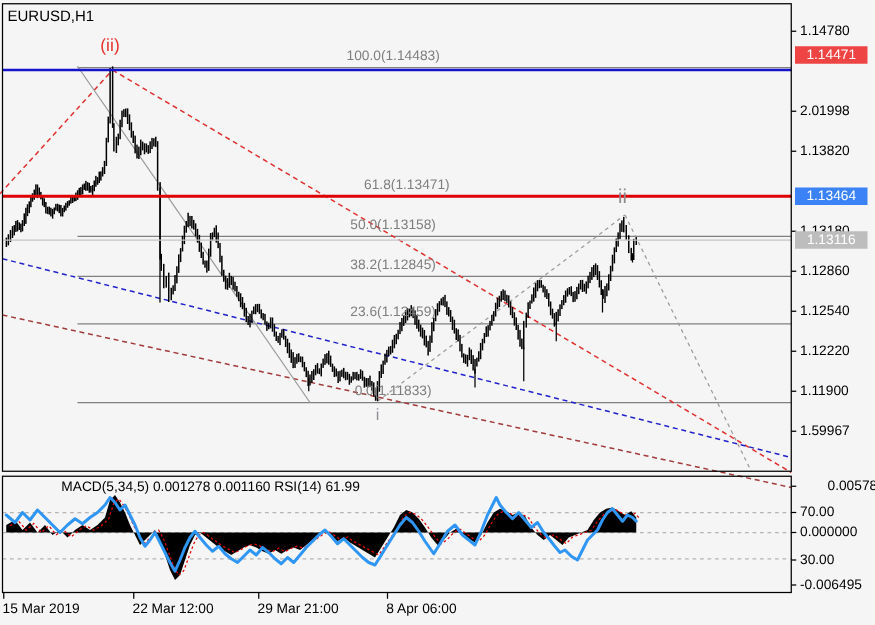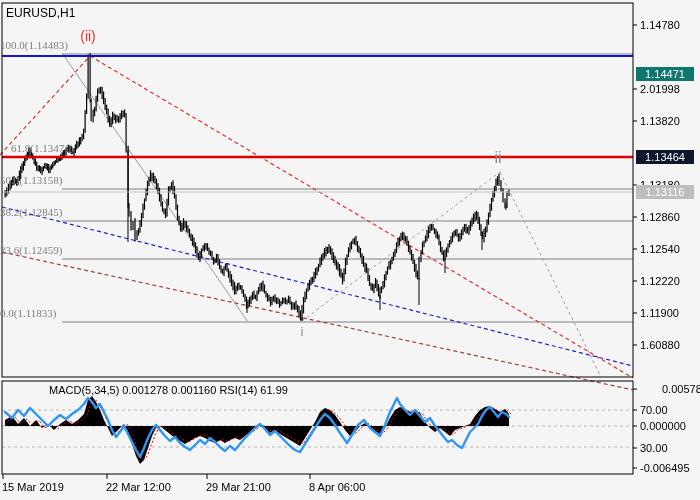--- a/index.html
+++ b/index.html
@@ -1,20 +1,20 @@
 <!DOCTYPE html>
 <html><head>
 <meta charset="utf-8">
 <style>
   html,body{margin:0;padding:0;}
   body{width:700px;height:500px;overflow:hidden;background:#f5f5f5;font-family:"Liberation Sans",sans-serif;}
   #stage{position:relative;width:700px;height:500px;}
   #cv{position:absolute;left:0;top:0;z-index:1;}
   .lbl{position:absolute;z-index:3;font:11px "Liberation Sans",sans-serif;color:#000;white-space:nowrap;pointer-events:none;}
-  .fiblbl{color:#7e7e7e;text-align:left;font-family:Liberation Serif, serif;}
+  .fiblbl{color:#7e7e7e;text-align:center;}
   .badge{position:absolute;z-index:4;left:636px;width:58px;height:14px;color:#fff;
          font:11px/14px "Liberation Sans",sans-serif;text-align:center;pointer-events:none;}
   .wave{position:absolute;z-index:3;width:44px;text-align:center;pointer-events:none;
         font-family:"Liberation Sans",sans-serif;}
   .sym{position:absolute;left:6px;top:6px;z-index:3;font:12px "Liberation Sans",sans-serif;color:#000;}
   .macdlbl{position:absolute;left:5px;top:384px;z-index:3;font:11px "Liberation Sans",sans-serif;color:#000;padding-left:44px;}
 </style>
 </head>
 <body>
 
@@ -419,36 +419,36 @@
         <line x1="3" y1="474" x2="3" y2="479" stroke="#000"></line>
         <line x1="107" y1="474" x2="107" y2="479" stroke="#000"></line>
         <line x1="207" y1="474" x2="207" y2="479" stroke="#000"></line>
         <line x1="310" y1="474" x2="310" y2="479" stroke="#000"></line>
       </g>
     </svg>
 
   <div class="sym">EURUSD,H1</div>
   <div class="macdlbl">MACD(5,34,5) 0.001278 0.001160 RSI(14) 61.99</div>
 
-  <div class="badge" id="badge-0" style="top: 67px; background: #0f766e;">1.14471</div>
-  <div class="badge" id="badge-1" style="top: 150px; background: #0f172a;">1.13464</div>
+  <div class="badge" id="badge-0" style="top: 37px; background: #ef4444;">1.14471</div>
+  <div class="badge" id="badge-1" style="top: 150px; background: #3b82f6;">1.13464</div>
   <div class="badge" id="badge-2" style="top: 185px; background: rgb(189, 189, 189);">1.13116</div>
 
   <div class="wave" id="wave-0" style="left: 66px; top: 28px; color: rgb(232, 49, 46); font-size: 14px;">(ii)</div>
   <div class="wave" id="wave-1" style="left: 476px; top: 149px; color: rgb(140, 140, 140); font-size: 16px;">ii</div>
   <div class="wave" id="wave-2" style="left: 280px; top: 324px; color: rgb(140, 143, 150); font-size: 13px;">i</div>
 <div class="lbl" style="left: 640px; top: 19px;">1.14780</div>
     <div class="lbl" style="left: 640px; top: 83px;">2.01998</div>
     <div class="lbl" style="left: 640px; top: 115px;">1.13820</div>
     <div class="lbl" style="left: 640px; top: 179px;">1.13180</div>
     <div class="lbl" style="left: 640px; top: 211px;">1.12860</div>
     <div class="lbl" style="left: 640px; top: 243px;">1.12540</div>
     <div class="lbl" style="left: 640px; top: 275px;">1.12220</div>
     <div class="lbl" style="left: 640px; top: 307px;">1.11900</div>
-    <div class="lbl" style="left: 640px; top: 339px;">1.60880</div>
+    <div class="lbl" style="left: 640px; top: 339px;">1.59967</div>
     <div class="lbl" style="left: 662px; top: 383px;">0.005788</div>
     <div class="lbl" style="left: 640px; top: 404px;">70.00</div>
     <div class="lbl" style="left: 640px; top: 420px;">0.000000</div>
     <div class="lbl" style="left: 640px; top: 442px;">30.00</div>
     <div class="lbl" style="left: 640px; top: 462px;">-0.006495</div>
     <div class="lbl" style="left: 2px; top: 481px;">15 Mar 2019</div>
     <div class="lbl" style="left: 106px; top: 481px;">22 Mar 12:00</div>
     <div class="lbl" style="left: 206px; top: 481px;">29 Mar 21:00</div>
     <div class="lbl" style="left: 309px; top: 481px;">8 Apr 06:00</div>
     <div class="lbl fiblbl" style="left: 0px; top: 39px; width: 629px;">100.0(1.14483)</div>

